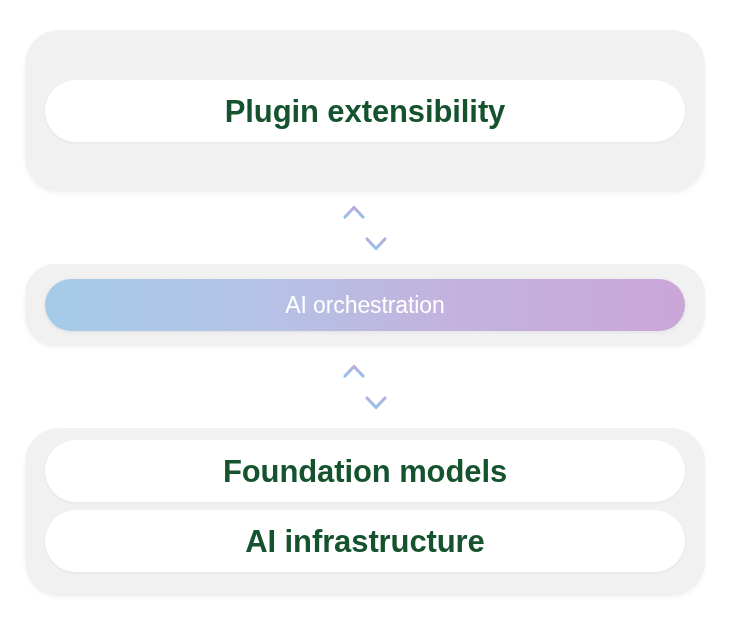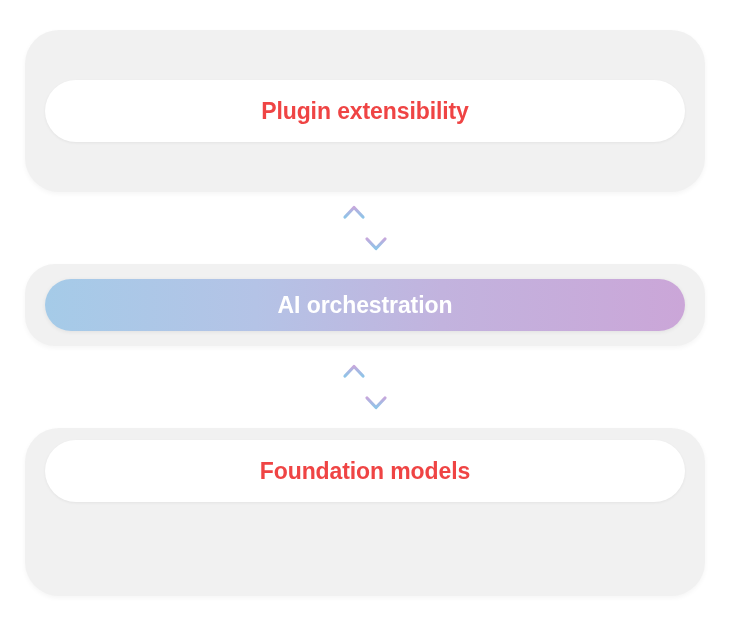--- a/index.html
+++ b/index.html
@@ -43,41 +43,41 @@
     height: 62px;
     background: #ffffff;
     border-radius: 999px;
     display: flex;
     align-items: center;
     justify-content: center;
     box-shadow: 0 1px 3px rgba(0,0,0,0.06);
   }
 
   .card-label {
-    font-size: 23px;
+    font-size: 31px;
     font-weight: bold;
-    color: #ef4444;
+    color: #14532d;
     letter-spacing: -0.1px;
     line-height: 1;
   }
 
   
   .gradient-bar {
     height: 52px;
     border-radius: 999px;
     display: flex;
     align-items: center;
     justify-content: center;
     background: linear-gradient(90deg, #a5cbe8 0%, #b4c3e6 33%, #c2b3de 62%, #cba6d8 100%);
     box-shadow: 0 1px 4px rgba(0,0,0,0.07);
   }
 
   .gradient-label {
     font-size: 23px;
-    font-weight: bold;
+    font-weight: normal;
     color: #ffffff;
     letter-spacing: -0.1px;
     line-height: 1;
   }
 
   
   .connector {
     width: 680px;
     display: flex;
     align-items: center;
@@ -146,15 +146,18 @@
         <line x1="38" y1="3" x2="38" y2="44"></line>
         <polyline points="29,35 38,44.5 47,35"></polyline>
       </g>
     </svg>
   </div>
 
   <div class="tier-shell tier-bottom">
     <div class="card">
       <span class="card-label">Foundation models</span>
     </div>
+    <div class="card">
+      <span class="card-label">AI infrastructure</span>
+    </div>
   </div>
 
 </div>
 
 </body></html>

